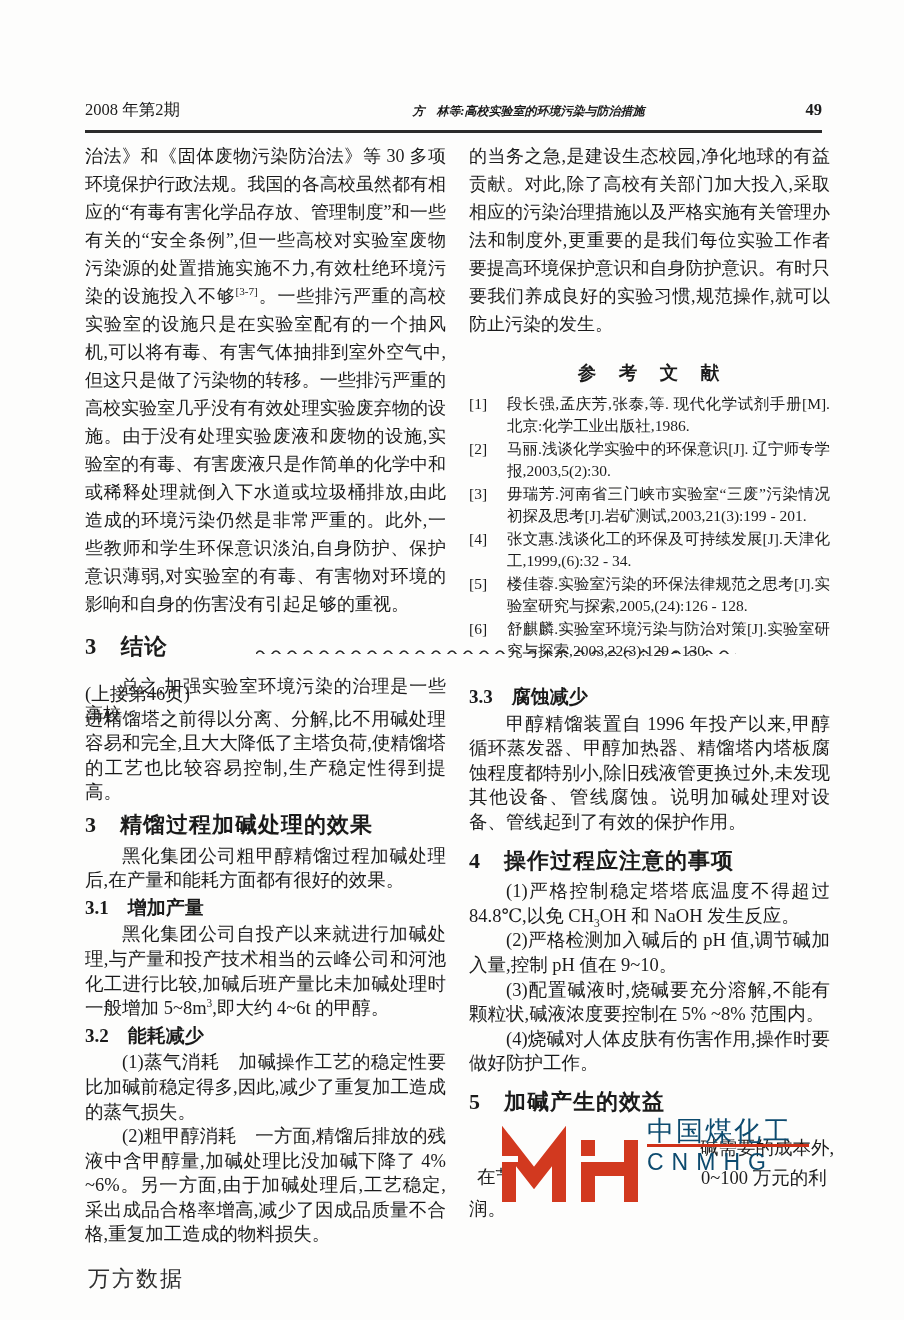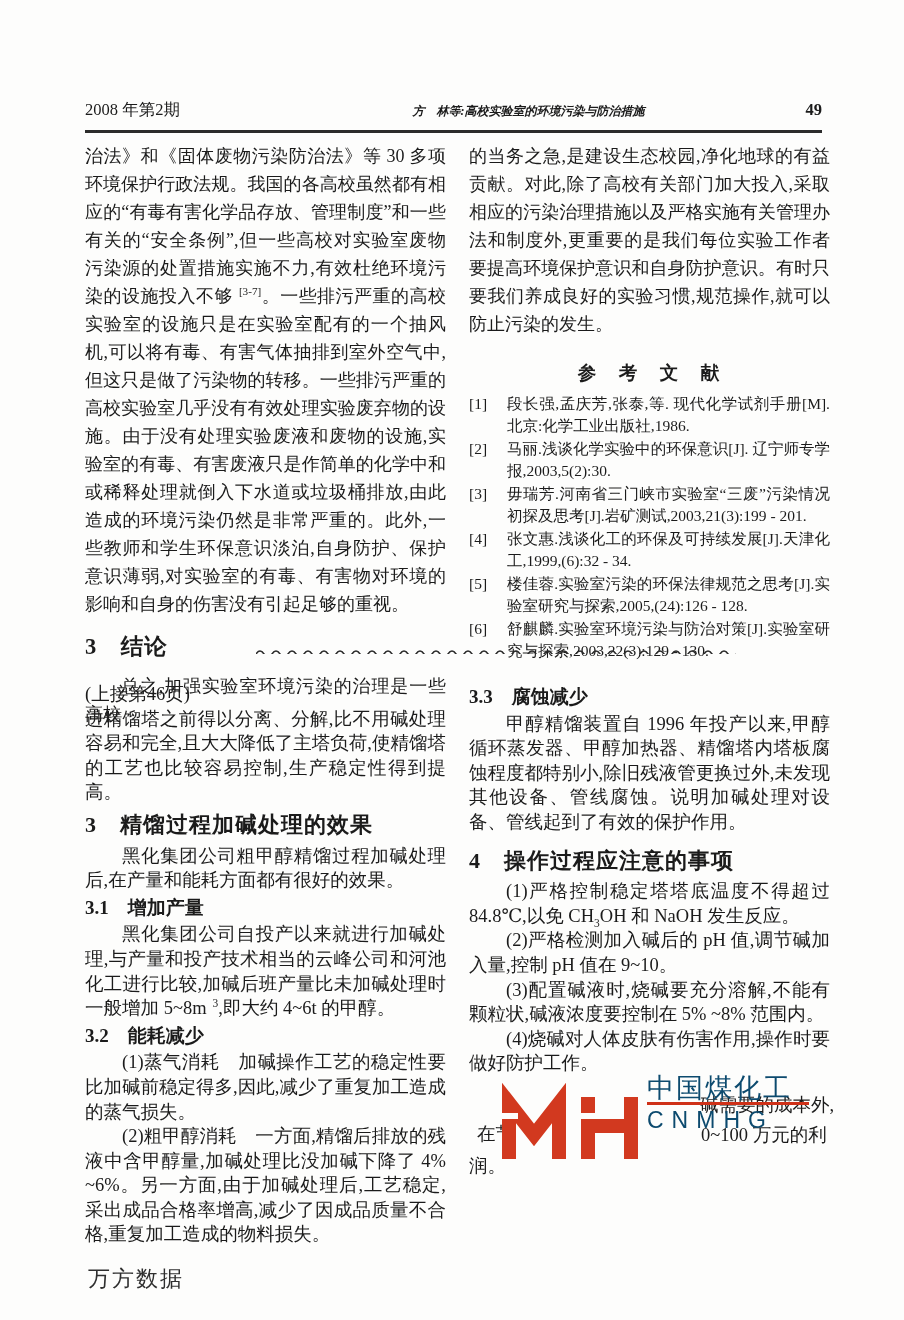--- a/index.html
+++ b/index.html
@@ -12,21 +12,21 @@
   .header .issue{width:210px;}
   .header .jtitle{flex:1;text-align:center;font-weight:bold;font-style:italic;font-size:12px;}
   .header .pageno{width:60px;text-align:right;font-weight:bold;}
 
   
   .cols-top{position:absolute;left:85px;top:142px;width:745px;display:flex;gap:23px;}
   .col{width:361px;font-size:18px;line-height:28px;text-align:justify;}
   .col p{margin:0;}
   .cont{text-indent:0;}
   .ind{text-indent:2em;}
-  sup{font-size:0.62em;line-height:0;margin-left:6px;}
+  sup{font-size:0.62em;line-height:0;}
   sub{font-size:0.62em;line-height:0;}
 
   h2.sec{font-size:22.5px;font-weight:bold;margin:15px 0 11px;letter-spacing:1px;}
   h3.refs-h{text-align:center;font-weight:bold;font-size:18.5px;margin:21px 0 6px;letter-spacing:2px;}
   .ref{display:flex;font-size:15.5px;line-height:21.5px;margin-bottom:2px;}
   .ref .rl{width:38px;flex:none;}
   .ref .rt{flex:1;text-align:justify;}
 
   
   .wavy{position:absolute;left:256px;top:644px;width:486px;height:10px;overflow:hidden;}
@@ -123,20 +123,21 @@
     </div>
 
     <div class="colb">
       <h3 class="subb">3.3　腐蚀减少</h3>
       <p class="ind">甲醇精馏装置自 1996 年投产以来,甲醇循环蒸发器、甲醇加热器、精馏塔内塔板腐蚀程度都特别小,除旧残液管更换过外,未发现其他设备、管线腐蚀。说明加碱处理对设备、管线起到了有效的保护作用。</p>
       <h2 class="secb gap-top">4　操作过程应注意的事项</h2>
       <p class="ind"><span>(1)严格控制稳定塔塔底温度不得超过 84.8℃,以免 CH</span><sub>3</sub><span>OH 和 NaOH 发生反应。</span></p>
       <p class="ind">(2)严格检测加入碱后的 pH 值,调节碱加入量,控制 pH 值在 9~10。</p>
       <p class="ind">(3)配置碱液时,烧碱要充分溶解,不能有颗粒状,碱液浓度要控制在 5% ~8% 范围内。</p>
       <p class="ind">(4)烧碱对人体皮肤有伤害作用,操作时要做好防护工作。</p>
+      <h2 class="secb gap-top">5　加碱产生的效益</h2>
 
       <div class="wm">
         <span class="frag frag-b">碱需要的成本外,</span>
         <span class="frag frag-a">在节</span>
         <span class="frag frag-c">0~100 万元的利</span>
         <span class="frag frag-d">润。</span>
 
         <div class="wm-logo">
           <svg width="140" height="78" viewBox="0 0 140 78">
             <g stroke="#d2391f" stroke-width="14" fill="none">

